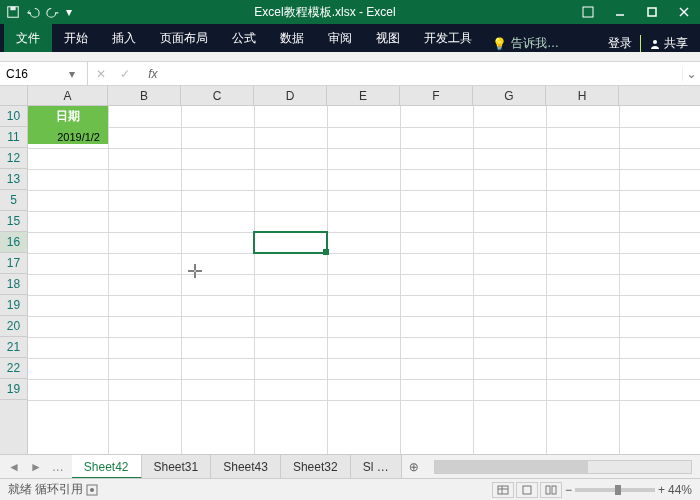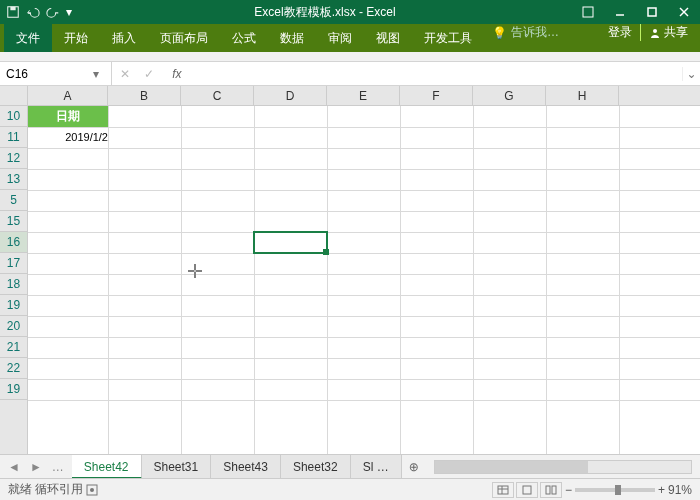--- a/index.html
+++ b/index.html
@@ -3,48 +3,48 @@
 <meta charset="utf-8">
 <style>
 *{margin:0;padding:0;box-sizing:border-box;font-family:"Microsoft YaHei",sans-serif;font-size:12px;user-select:none}
 body{width:700px;height:500px;overflow:hidden;background:#fff;display:flex;flex-direction:column}
 .titlebar{height:24px;background:#0c6b3e;display:flex;align-items:center;color:#fff}
 .titlebar .qat{display:flex;gap:6px;padding:0 6px;align-items:center}
 .titlebar .qat-icon{width:14px;height:14px;opacity:.9}
 .titlebar .title{flex:1;text-align:center;font-size:12px}
 .titlebar .winbtns{display:flex}
 .titlebar .winbtn{width:32px;height:24px;display:flex;align-items:center;justify-content:center}
-.ribbon-tabs{height:28px;background:#4d7c0f;display:flex;align-items:flex-start;color:#fff;padding:0 4px}
+.ribbon-tabs{height:28px;background:#0f172a;display:flex;align-items:flex-end;color:#fff;padding:0 4px}
 .rtab{padding:0 12px;height:28px;display:flex;align-items:center;cursor:pointer}
 .rtab.file{background:#0c6b3e}
 .tellme{flex:1;display:flex;align-items:center;color:#b8d8c6;padding-left:8px;gap:4px}
 .login{padding:0 8px}
 .share{padding:0 8px;display:flex;align-items:center;gap:3px;border-left:1px solid #bef264}
 .ribbon-body{height:10px;background:#f1f1f1;border-bottom:1px solid #d4d4d4}
 .namebox-row{height:24px;display:flex;align-items:center;border-bottom:1px solid #d4d4d4;background:#fff}
-.namebox{width:112px;height:24px;border-right:1px solid #d4d4d4;display:flex;align-items:center;padding:0 6px;justify-content:space-between}
+.namebox{width:88px;height:24px;border-right:1px solid #d4d4d4;display:flex;align-items:center;padding:0 6px;justify-content:space-between}
 .namebox-dd{width:12px;color:#777}
 .fx-btns{display:flex;align-items:center;padding:0 8px;gap:14px;color:#bbb}
 .fx-label{font-style:italic;color:#666;padding:0 4px}
 .fbar{flex:1}
 .fbar-dd{width:18px;text-align:center;color:#777;border-left:1px solid #eee}
 .grid-area{flex:1;display:flex;flex-direction:column;position:relative;overflow:hidden}
 .col-headers{height:20px;display:flex;background:#e6e6e6;border-bottom:1px solid #ccc}
 .corner{width:28px;border-right:1px solid #ccc;background:#e6e6e6}
 .ch{border-right:1px solid #ccc;text-align:center;line-height:20px;color:#333;background:#e6e6e6}
 .ch.A{width:80px}
 .ch.other{width:73px}
 .grid-body{flex:1;display:flex;overflow:hidden}
 .row-headers{width:28px;background:#e6e6e6;border-right:1px solid #ccc}
 .rh{height:21px;border-bottom:1px solid #ccc;text-align:center;line-height:21px;color:#0f766e}
 .rh.sel{background:#d3e0d3}
 .cells{position:relative;flex:1}
 .gridline-h{position:absolute;left:0;right:0;height:1px;background:#d9d9d9}
 .gridline-v{position:absolute;top:0;bottom:0;width:1px;background:#d9d9d9}
-.cell{position:absolute;height:21px;line-height:21px;padding:0 0}
+.cell{position:absolute;height:38px;line-height:21px;padding:0 8px}
 .cell.header-cell{background:#6bbf4a;color:#fff;text-align:center;font-weight:bold}
 .cell.date-cell{text-align:right;font-size:11px}
 .selection{position:absolute;border:2px solid #1a7f46;background:transparent;pointer-events:none}
 .fill-handle{position:absolute;width:6px;height:6px;background:#1a7f46;right:-3px;bottom:-3px}
 .cursor-cross{position:absolute;left:160px;top:158px;width:14px;height:14px;pointer-events:none}
 .sheet-tabs-row{height:24px;display:flex;align-items:center;border-top:1px solid #ccc;background:#f1f1f1}
 .tab-nav{display:flex;padding:0 4px;gap:2px;color:#888}
 .tab-nav span{padding:0 4px}
 .sheet-tab{padding:0 12px;height:24px;line-height:24px;border-right:1px solid #ccc;background:#e6e6e6;color:#333;cursor:pointer}
 .sheet-tab.active{background:#fff;border-bottom:2px solid #1a7f46;color:#1a7f46;font-weight:500}
@@ -269,14 +269,14 @@
           <rect x="1" y="1" width="4" height="8" fill="none" stroke="#777"></rect>
           <rect x="7" y="1" width="4" height="8" fill="none" stroke="#777"></rect>
         </svg>
       </div>
   </div>
   <span>−</span>
   <div class="zoom-slider">
       <div class="zoom-thumb"></div>
     </div>
   <span>+</span>
-  <span>91%</span>
+  <span>44%</span>
 </div>
 
 </body></html>

